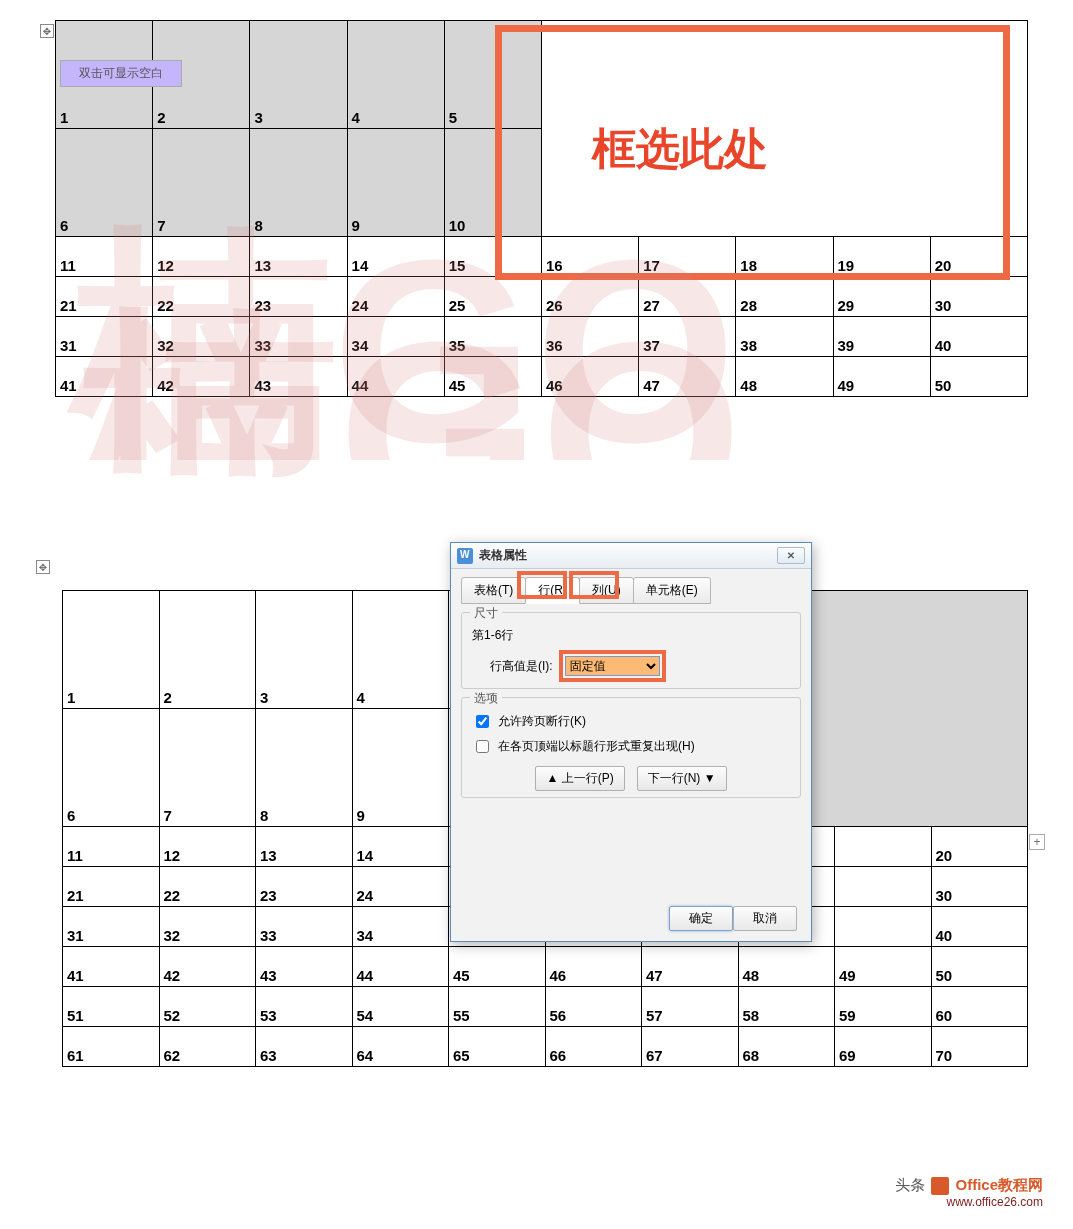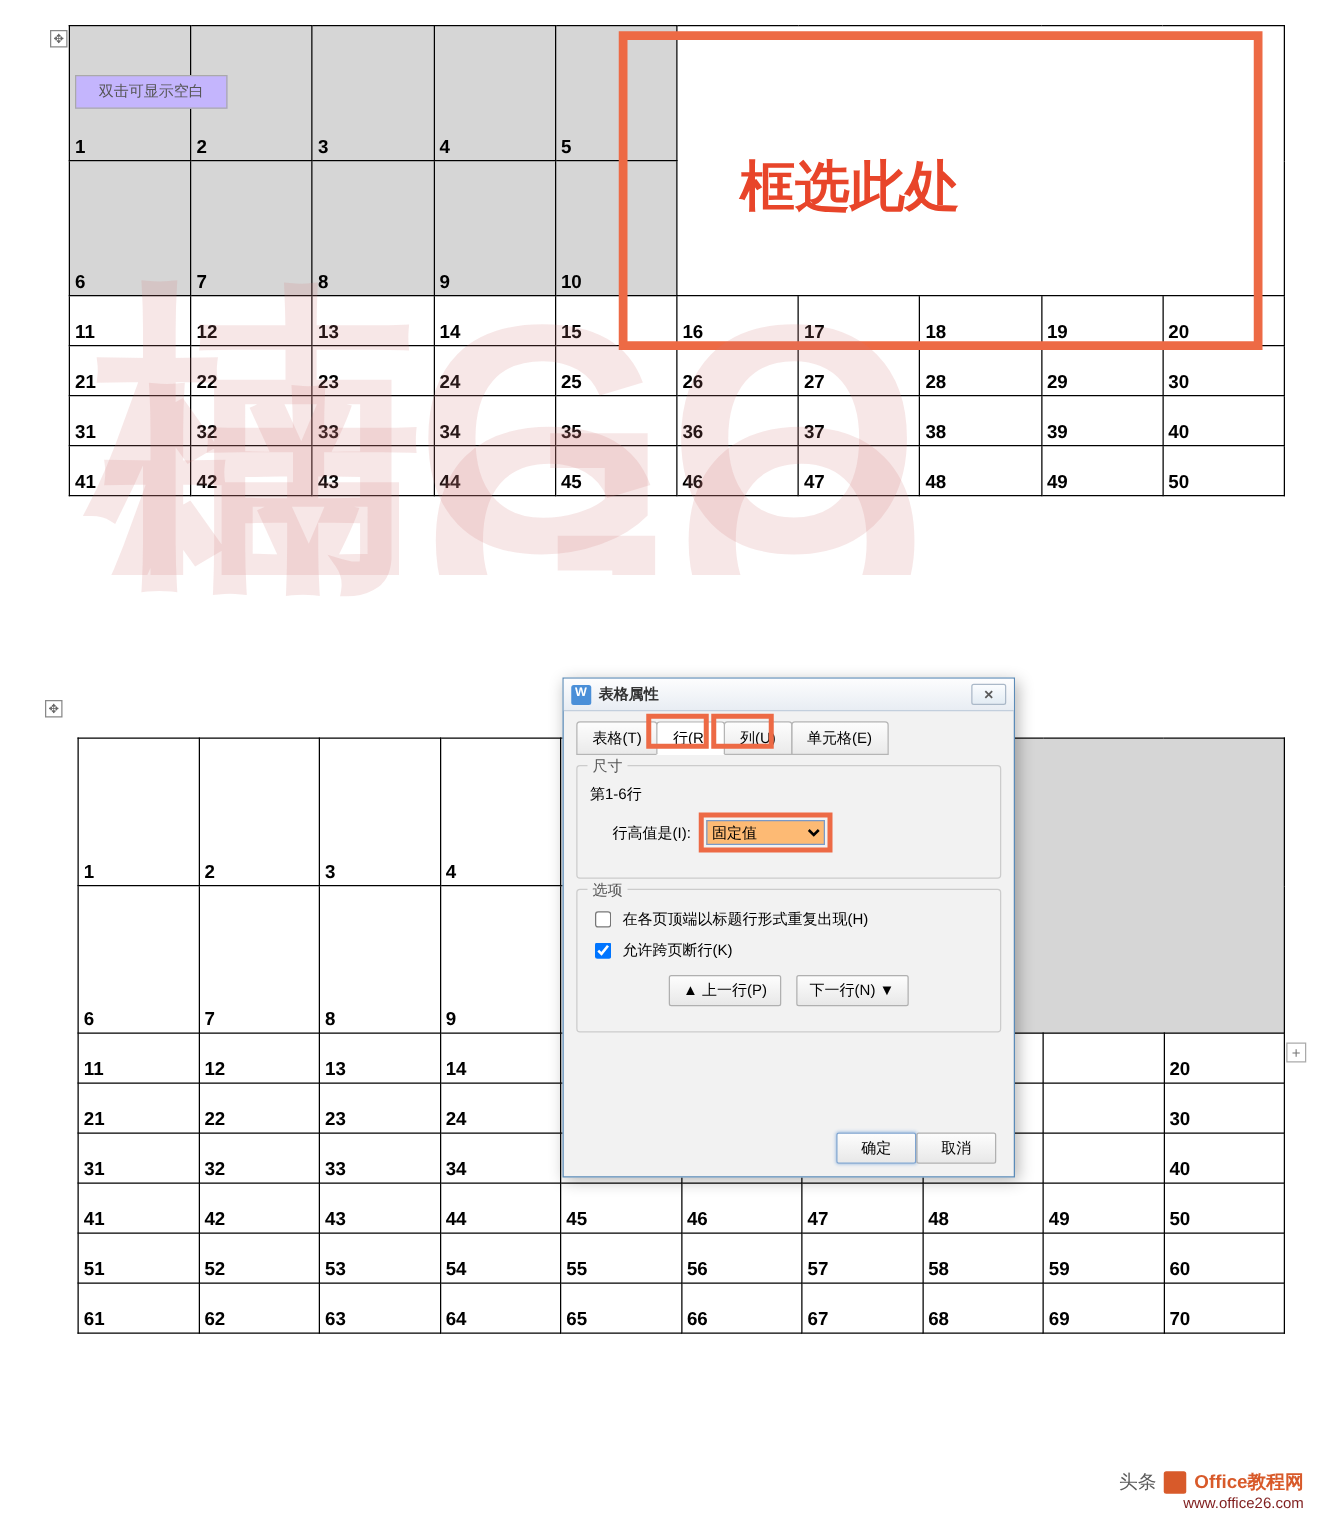--- a/index.html
+++ b/index.html
@@ -120,21 +120,21 @@
   background: linear-gradient(#fdfdfd,#eaeaea);
   border: 1px solid #b5b5b5;
   border-radius: 3px 3px 0 0;
   margin-right: -1px;
   cursor: pointer;
   position: relative;
 }
 .tab.active { background: #fff; z-index: 2; border-bottom-color: #fff; }
 .tab-hl-row { position: absolute; border: 4px solid #ed6a45; z-index: 5; }
 .tab-hl-col { position: absolute; border: 4px solid #ed6a45; z-index: 5; }
-.fs { border: 1px solid #ccc; border-radius: 3px; padding: 8px 10px 14px 10px; margin-bottom: 8px; position: relative; background: #f2f2f2;}
+.fs { border: 1px solid #ccc; border-radius: 3px; padding: 8px 10px 0 10px; margin-bottom: 8px; position: relative; background: #f2f2f2;}
 .fs-legend { position: absolute; top: -8px; left: 8px; background: #f2f2f2; padding: 0 4px; color: #555; }
 .row-line { display: flex; align-items: center; margin: 6px 0; gap: 6px; }
 .chk { width: 13px; height: 13px; }
 .inp-num {
   width: 54px; height: 20px;
   border: 1px solid #a8a8a8;
   background: #fff;
   padding: 0 4px;
   font-size: 12px;
 }
@@ -398,26 +398,26 @@
             <select class="inp-select">
               <option>固定值</option>
             </select>
           </span>
         </div>
       </div>
 
       <div class="fs">
         <div class="fs-legend">选项</div>
         <div class="row-line">
+          <input type="checkbox" class="chk" checked="" style="">
+          <span>允许跨页断行(K)</span>
+        </div>
+        <div class="row-line">
           <input type="checkbox" class="chk" style="">
           <span>在各页顶端以标题行形式重复出现(H)</span>
-        </div>
-        <div class="row-line">
-          <input type="checkbox" class="chk" checked="" style="">
-          <span>允许跨页断行(K)</span>
         </div>
         <div class="row-line" style="justify-content:center; gap:12px; margin-top:10px;">
           <span class="navbtn">▲ 上一行(P)</span>
           <span class="navbtn">下一行(N) ▼</span>
         </div>
       </div>
     </div>
     <div class="dlg-footer">
       <span class="navbtn ok-btn">确定</span>
       <span class="navbtn">取消</span>

